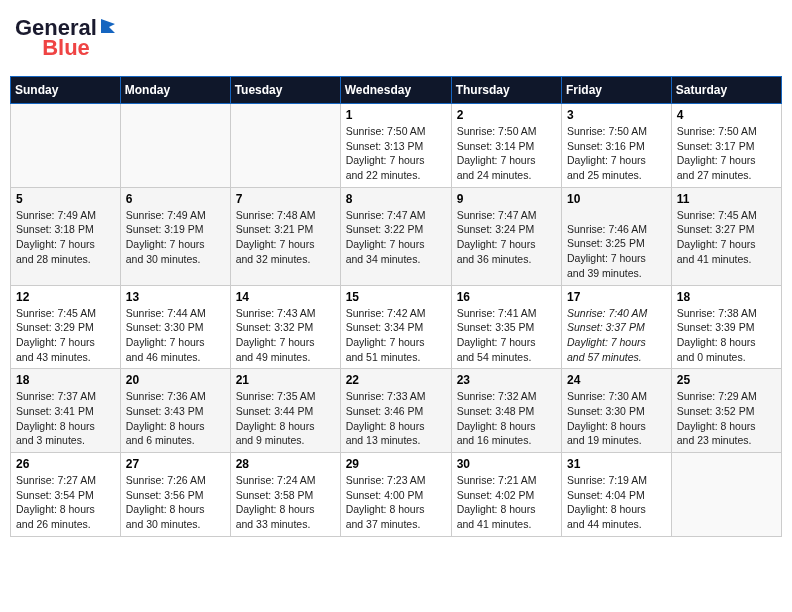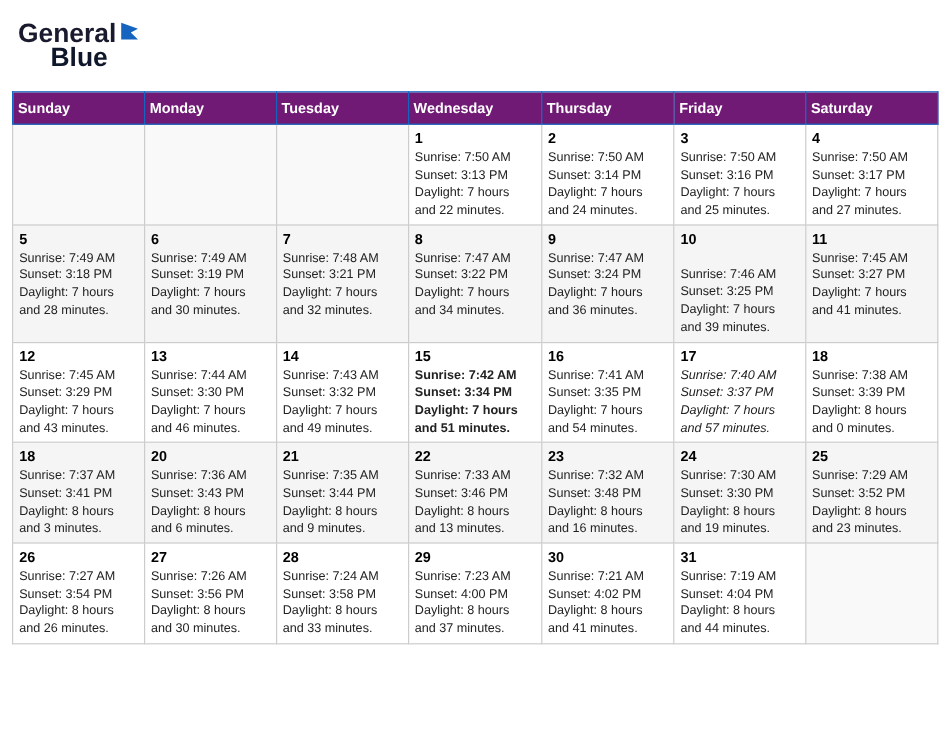--- a/index.html
+++ b/index.html
@@ -38,21 +38,21 @@
       font-size: 16px;
       font-weight: normal;
       color: #444;
     }
     table {
       width: 100%;
       border-collapse: collapse;
       font-size: 11px;
     }
     thead tr th {
-      background: #701a75;
+      background: #0f172a;
       color: #fff;
       padding: 6px 4px;
       text-align: left;
       font-size: 12px;
       font-weight: bold;
       border: 1px solid #1565c0;
     }
     tbody tr td {
       border: 1px solid #ccc;
       vertical-align: top;
@@ -83,21 +83,21 @@
 <body>
 
 <div class="header">
   <div class="logo">
     <div class="logo-line">
       <span style="font-size:22px;font-weight:bold;color:#1a1a2e;">General</span>
       <svg width="18" height="18" viewBox="0 0 18 18" style="margin-left:2px;margin-top:-4px;">
         <polygon points="2,2 16,7 10,10 16,16 2,16" fill="#1565c0"></polygon>
       </svg>
     </div>
-    <span style="font-size:22px;font-weight:bold;color:#0f172a;margin-top:-6px;">Blue</span>
+    <span style="font-size:22px;font-weight:bold;color:#ef4444;margin-top:-6px;">Blue</span>
   </div>
   <div class="title-block">
     <h1></h1>
     <h2></h2>
   </div>
 </div>
 
 <table>
   <thead>
     <tr>
@@ -212,21 +212,21 @@
         </td>
         <td>
           <span class="day-num">14</span>
           <div class="day-info" style="white-space: pre-line;">Sunrise: 7:43 AM
 Sunset: 3:32 PM
 Daylight: 7 hours
 and 49 minutes.</div>
         </td>
         <td>
           <span class="day-num">15</span>
-          <div class="day-info" style="white-space: pre-line; font-weight: bold;">Sunrise: 7:42 AM
+          <div class="day-info" style="white-space: pre-line;">Sunrise: 7:42 AM
 Sunset: 3:34 PM
 Daylight: 7 hours
 and 51 minutes.</div>
         </td>
         <td>
           <span class="day-num">16</span>
           <div class="day-info" style="white-space: pre-line;">Sunrise: 7:41 AM
 Sunset: 3:35 PM
 Daylight: 7 hours
 and 54 minutes.</div>

